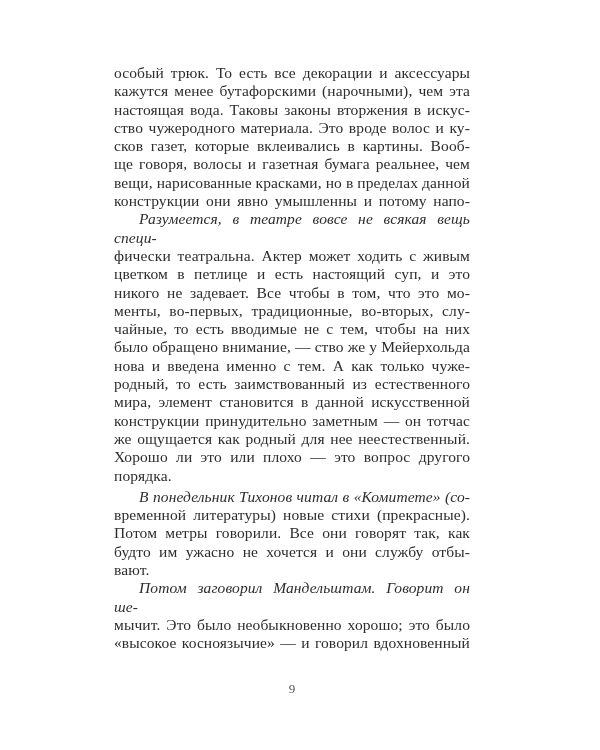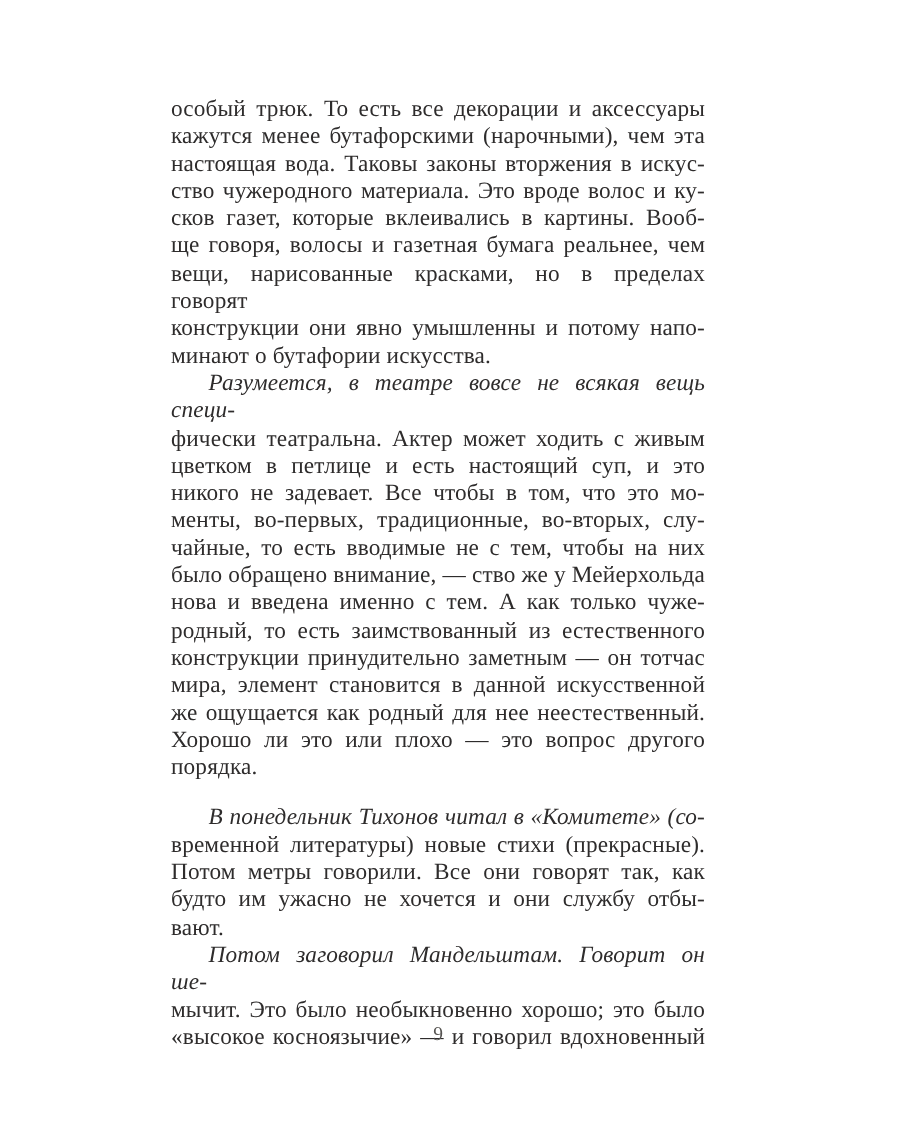--- a/index.html
+++ b/index.html
@@ -23,21 +23,21 @@
     font-size: 15.5px;
     line-height: 18.3px;
     color: #2e2c2c;
     letter-spacing: 0.1px;
   }
   .paragraph {
     margin: 0;
     padding: 0;
   }
   .paragraph.gap {
-    margin-top: 15px;
+    margin-top: 3px;
   }
   .line {
     text-align: justify;
     text-align-last: justify;
     white-space: normal;
   }
   .line.last {
     text-align-last: left;
   }
   .line.indent {
@@ -59,36 +59,35 @@
 
 <div class="page">
   <div class="text-block">
       <div class="paragraph">
         <div class="line">особый трюк. То есть все декорации и аксессуары</div>
         <div class="line">кажутся менее бутафорскими (нарочными), чем эта</div>
         <div class="line">настоящая вода. Таковы законы вторжения в искус-</div>
         <div class="line">ство чужеродного материала. Это вроде волос и ку-</div>
         <div class="line">сков газет, которые вклеивались в картины. Вооб-</div>
         <div class="line">ще говоря, волосы и газетная бумага реальнее, чем</div>
-        <div class="line">вещи, нарисованные красками, но в пределах говорят</div>
+        <div class="line">вещи, нарисованные красками, но в пределах данной</div>
         <div class="line">конструкции они явно умышленны и потому напо-</div>
-        <div class="line last">минают о бутафории искусства.</div>
       </div>
       <div class="paragraph">
         <div class="line indent">Разумеется, в театре вовсе не всякая вещь специ-</div>
         <div class="line">фически театральна. Актер может ходить с живым</div>
         <div class="line">цветком в петлице и есть настоящий суп, и это</div>
         <div class="line">никого не задевает. Все чтобы в том, что это мо-</div>
         <div class="line">менты, во-первых, традиционные, во-вторых, слу-</div>
         <div class="line">чайные, то есть вводимые не с тем, чтобы на них</div>
         <div class="line">было обращено внимание, — ство же у Мейерхольда</div>
         <div class="line">нова и введена именно с тем. А как только чуже-</div>
         <div class="line">родный, то есть заимствованный из естественного</div>
+        <div class="line">мира, элемент становится в данной искусственной</div>
         <div class="line">конструкции принудительно заметным — он тотчас</div>
-        <div class="line">мира, элемент становится в данной искусственной</div>
         <div class="line">же ощущается как родный для нее неестественный.</div>
         <div class="line">Хорошо ли это или плохо — это вопрос другого</div>
         <div class="line last">порядка.</div>
       </div>
       <div class="paragraph gap">
         <div class="line indent">В понедельник Тихонов читал в «Комитете» (со-</div>
         <div class="line">временной литературы) новые стихи (прекрасные).</div>
         <div class="line">Потом метры говорили. Все они говорят так, как</div>
         <div class="line">будто им ужасно не хочется и они службу отбы-</div>
         <div class="line last">вают.</div>

